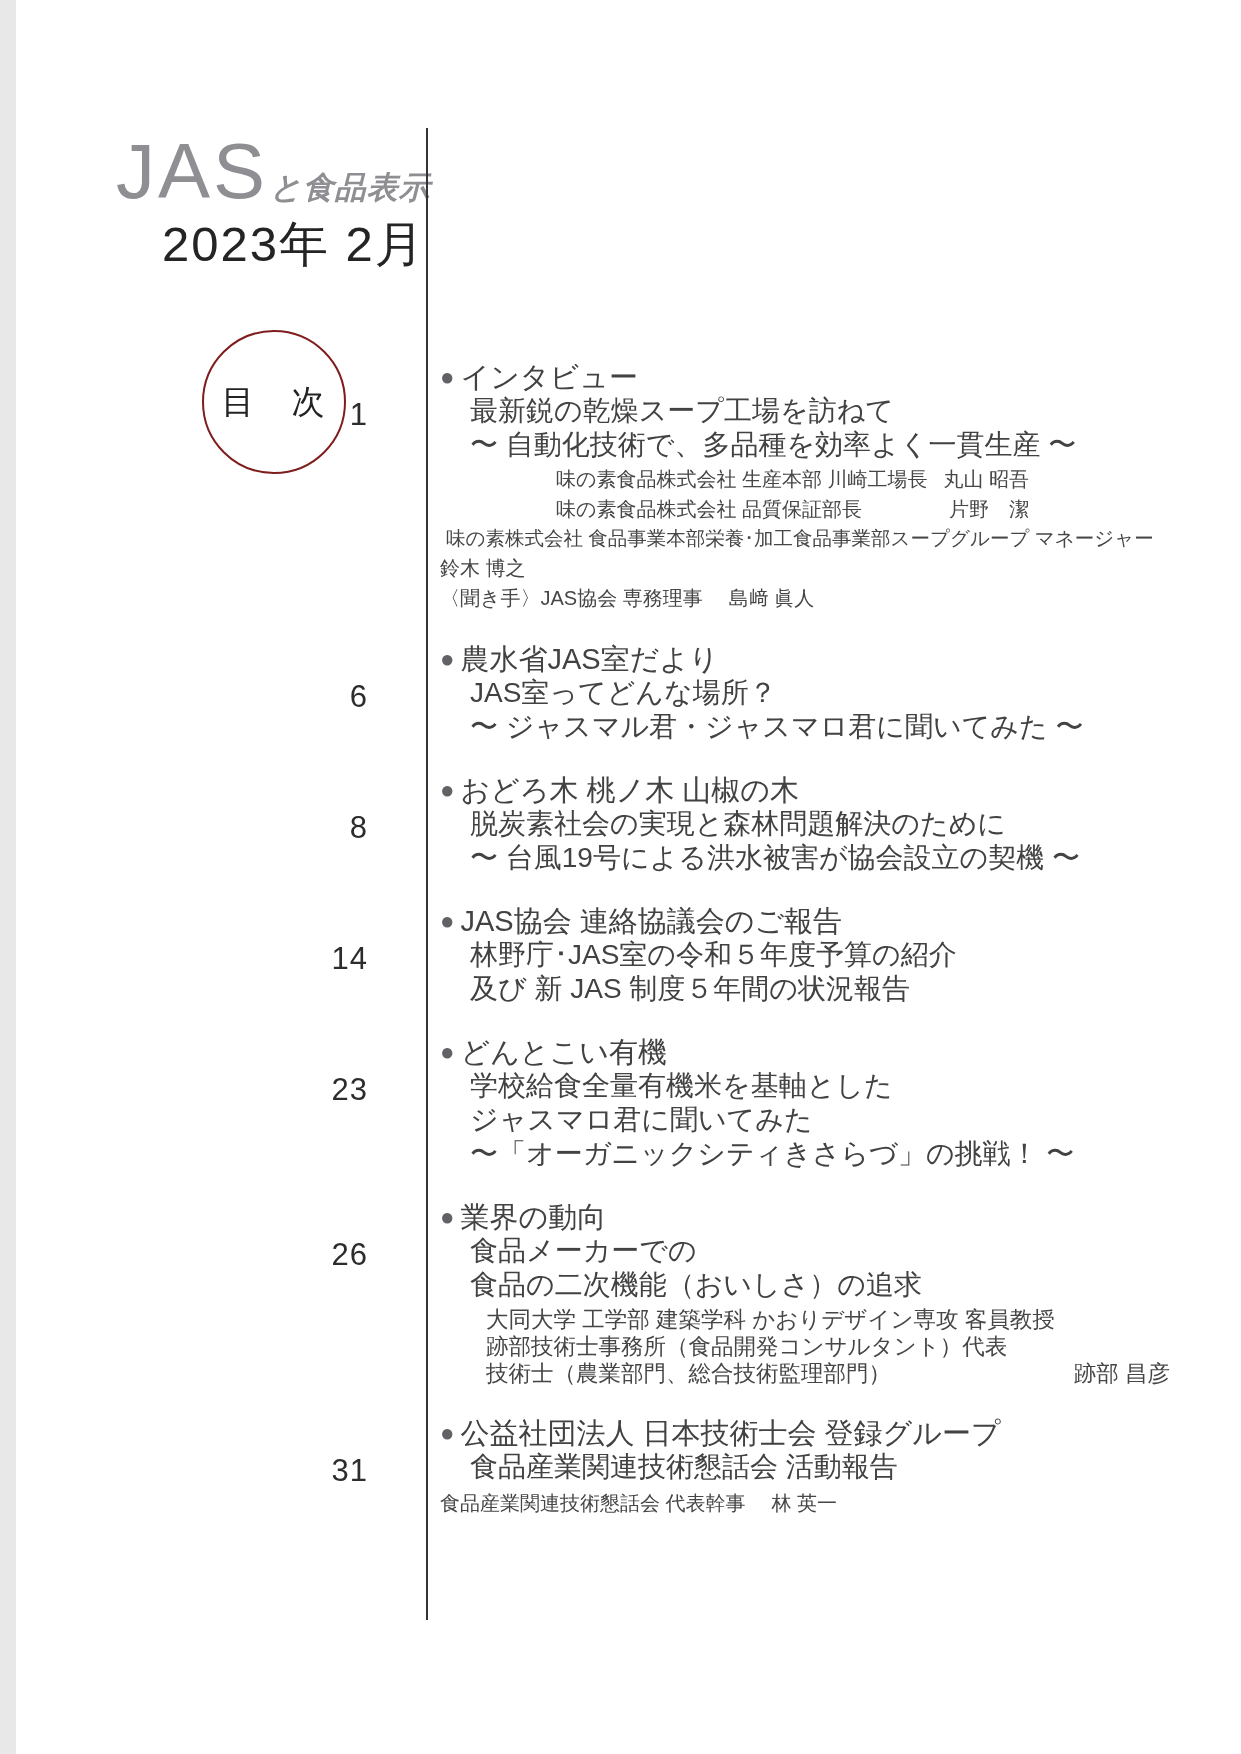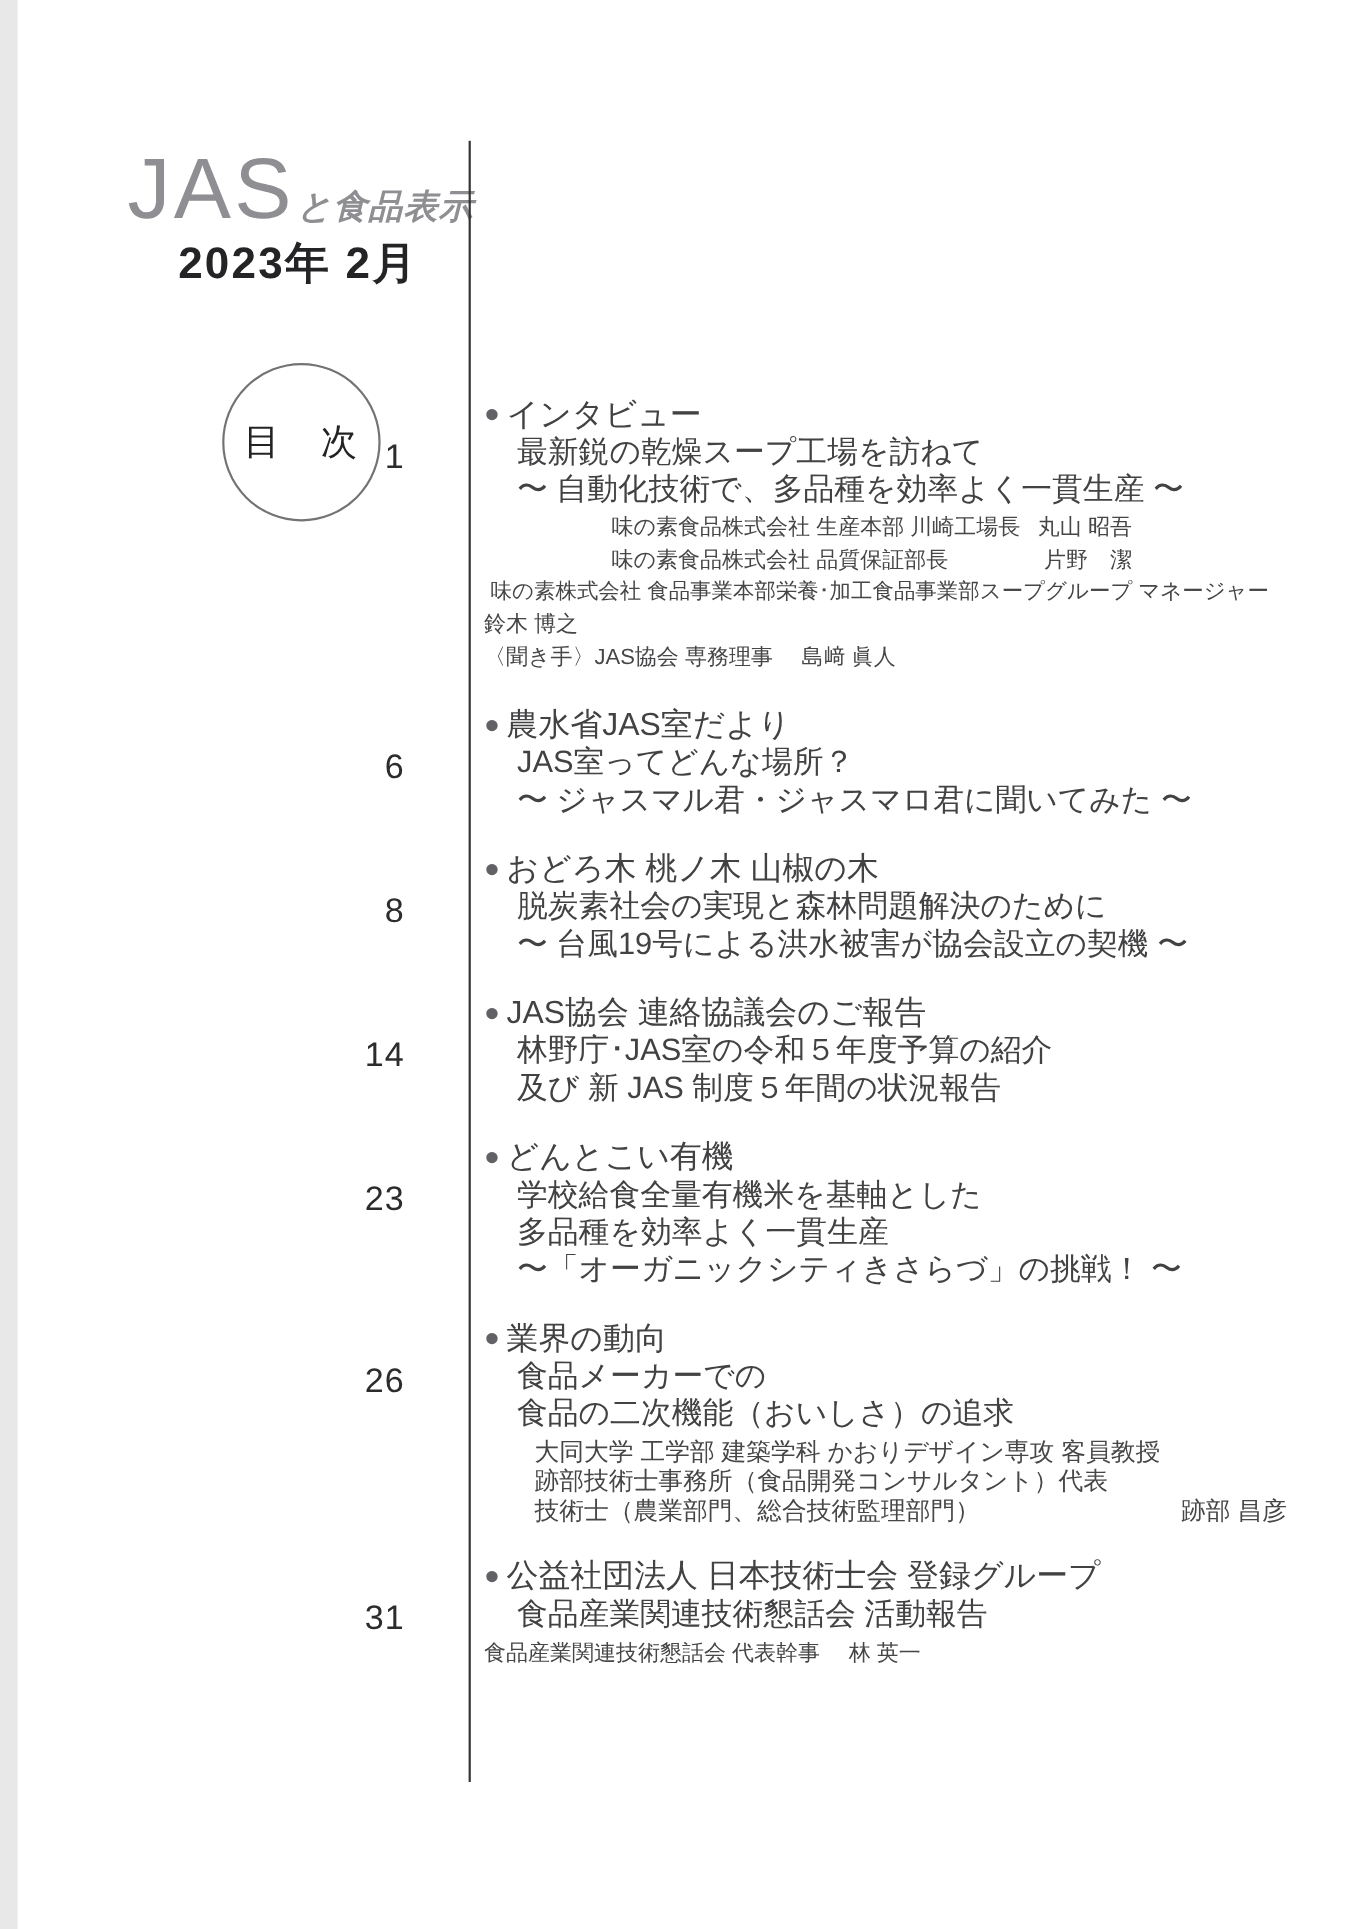--- a/index.html
+++ b/index.html
@@ -15,26 +15,26 @@
   
   .logo-row{
     position:absolute;left:100px;top:132px;
     display:flex;align-items:baseline;
     color:#8f8f93;white-space:nowrap;
   }
   .logo-main{font-size:78px;line-height:1;letter-spacing:3px;font-weight:400;}
   .logo-sub{font-size:31px;font-weight:700;letter-spacing:1px;margin-left:2px;font-style:italic;}
   .issue{
     position:absolute;left:146px;top:212px;
-    font-size:40px;font-weight:700;letter-spacing:2px;color:#242426;
+    font-size:49px;font-weight:400;letter-spacing:2px;color:#242426;
   }
   
   .toc-circle{
     position:absolute;left:186px;top:330px;width:140px;height:140px;
-    border:2px solid #737373;border-radius:50%;
+    border:2px solid #7f1d1d;border-radius:50%;
     display:flex;align-items:center;justify-content:center;
     font-size:33px;color:#232325;letter-spacing:2px;
   }
   
   .vrule{position:absolute;left:410px;top:128px;width:2px;height:1492px;background:#333335;}
   
   .toc{position:absolute;left:0;top:360px;width:1241px;}
   .kanpo{margin-left:430px;font-size:29px;line-height:34px;margin-bottom:28px;color:#424244;}
   .sec{position:relative;margin-bottom:29px;}
   .sec .pageno{
@@ -146,21 +146,21 @@
     </div>
 
     <div class="sec">
       <div class="pageno">23</div>
       <div class="body">
         <div class="title-row">
           <span class="bullet">●</span>
           <span>どんとこい有機</span>
         </div>
         <div class="t-line">学校給食全量有機米を基軸とした</div>
-        <div class="t-line">多品種を効率よく一貫生産</div>
+        <div class="t-line">ジャスマロ君に聞いてみた</div>
         <div class="t-line">〜「オーガニックシティきさらづ」の挑戦！ 〜</div>
       </div>
     </div>
 
     <div class="sec">
       <div class="pageno">26</div>
       <div class="body">
         <div class="title-row">
           <span class="bullet">●</span>
           <span>業界の動向</span>

